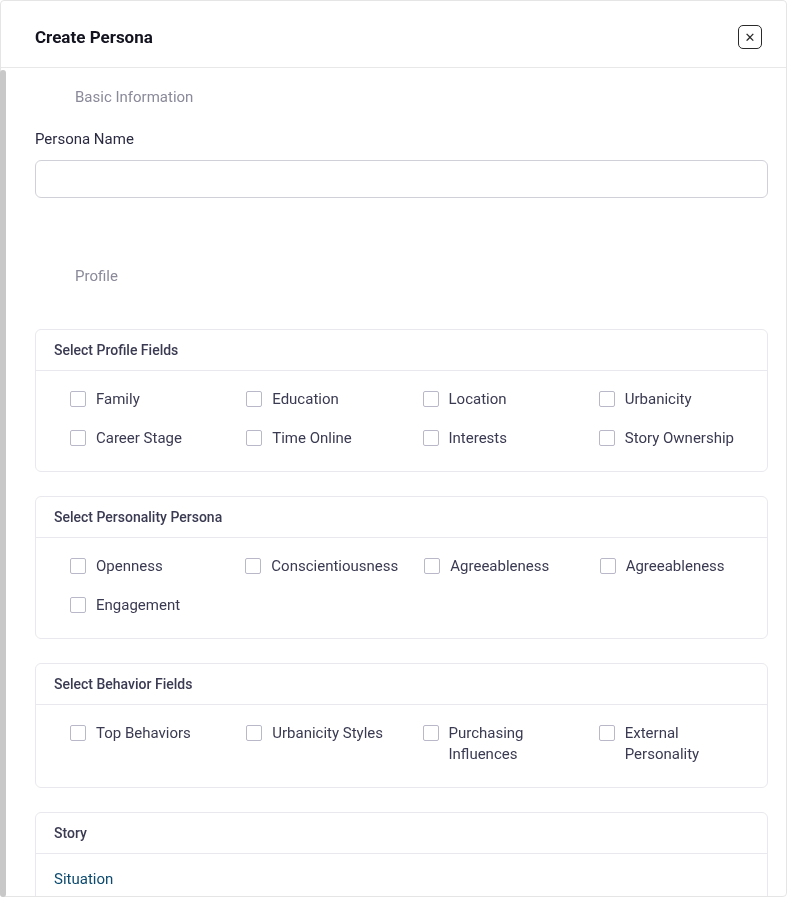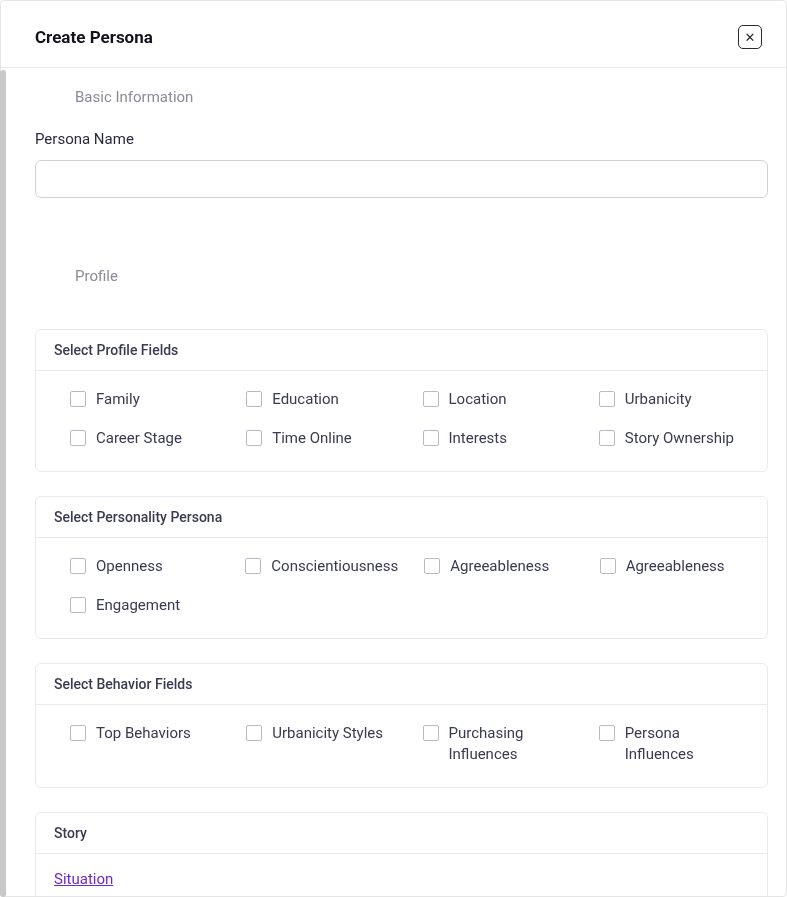--- a/index.html
+++ b/index.html
@@ -136,25 +136,24 @@
     .checkbox-label {
       color: #3a3a52;
       font-size: 15px;
       line-height: 1.4;
       cursor: pointer;
     }
     .story-card-body {
       padding: 16px 18px 0;
     }
     .story-field-label {
-      color: #6d28d9;
+      color: #0c4a6e;
       font-size: 15px;
       margin-bottom: 12px;
       display: block;
-      text-decoration: underline;
     }
     .textarea {
       width: 100%;
       border: 1px solid #d0d0d8;
       border-radius: 6px;
       padding: 12px 14px;
       font-size: 15px;
       color: #333;
       font-family: inherit;
       resize: vertical;
@@ -265,21 +264,21 @@
             <div class="checkbox-item">
               <input type="checkbox" class="checkbox" style="">
               <span class="checkbox-label">Urbanicity Styles</span>
             </div>
             <div class="checkbox-item">
               <input type="checkbox" class="checkbox" style="">
               <span class="checkbox-label">Purchasing Influences</span>
             </div>
             <div class="checkbox-item">
               <input type="checkbox" class="checkbox" style="">
-              <span class="checkbox-label">Persona Influences</span>
+              <span class="checkbox-label">External Personality</span>
             </div>
           </div>
       </div>
     </div>
 
     <div class="card">
       <div class="card-header">Story</div>
       <div class="story-card-body">
         <label class="story-field-label">Situation</label>
         <textarea class="textarea" placeholder="Explain the situation for this buyer, explaining their wants and needs in the buying process" style=""></textarea>

